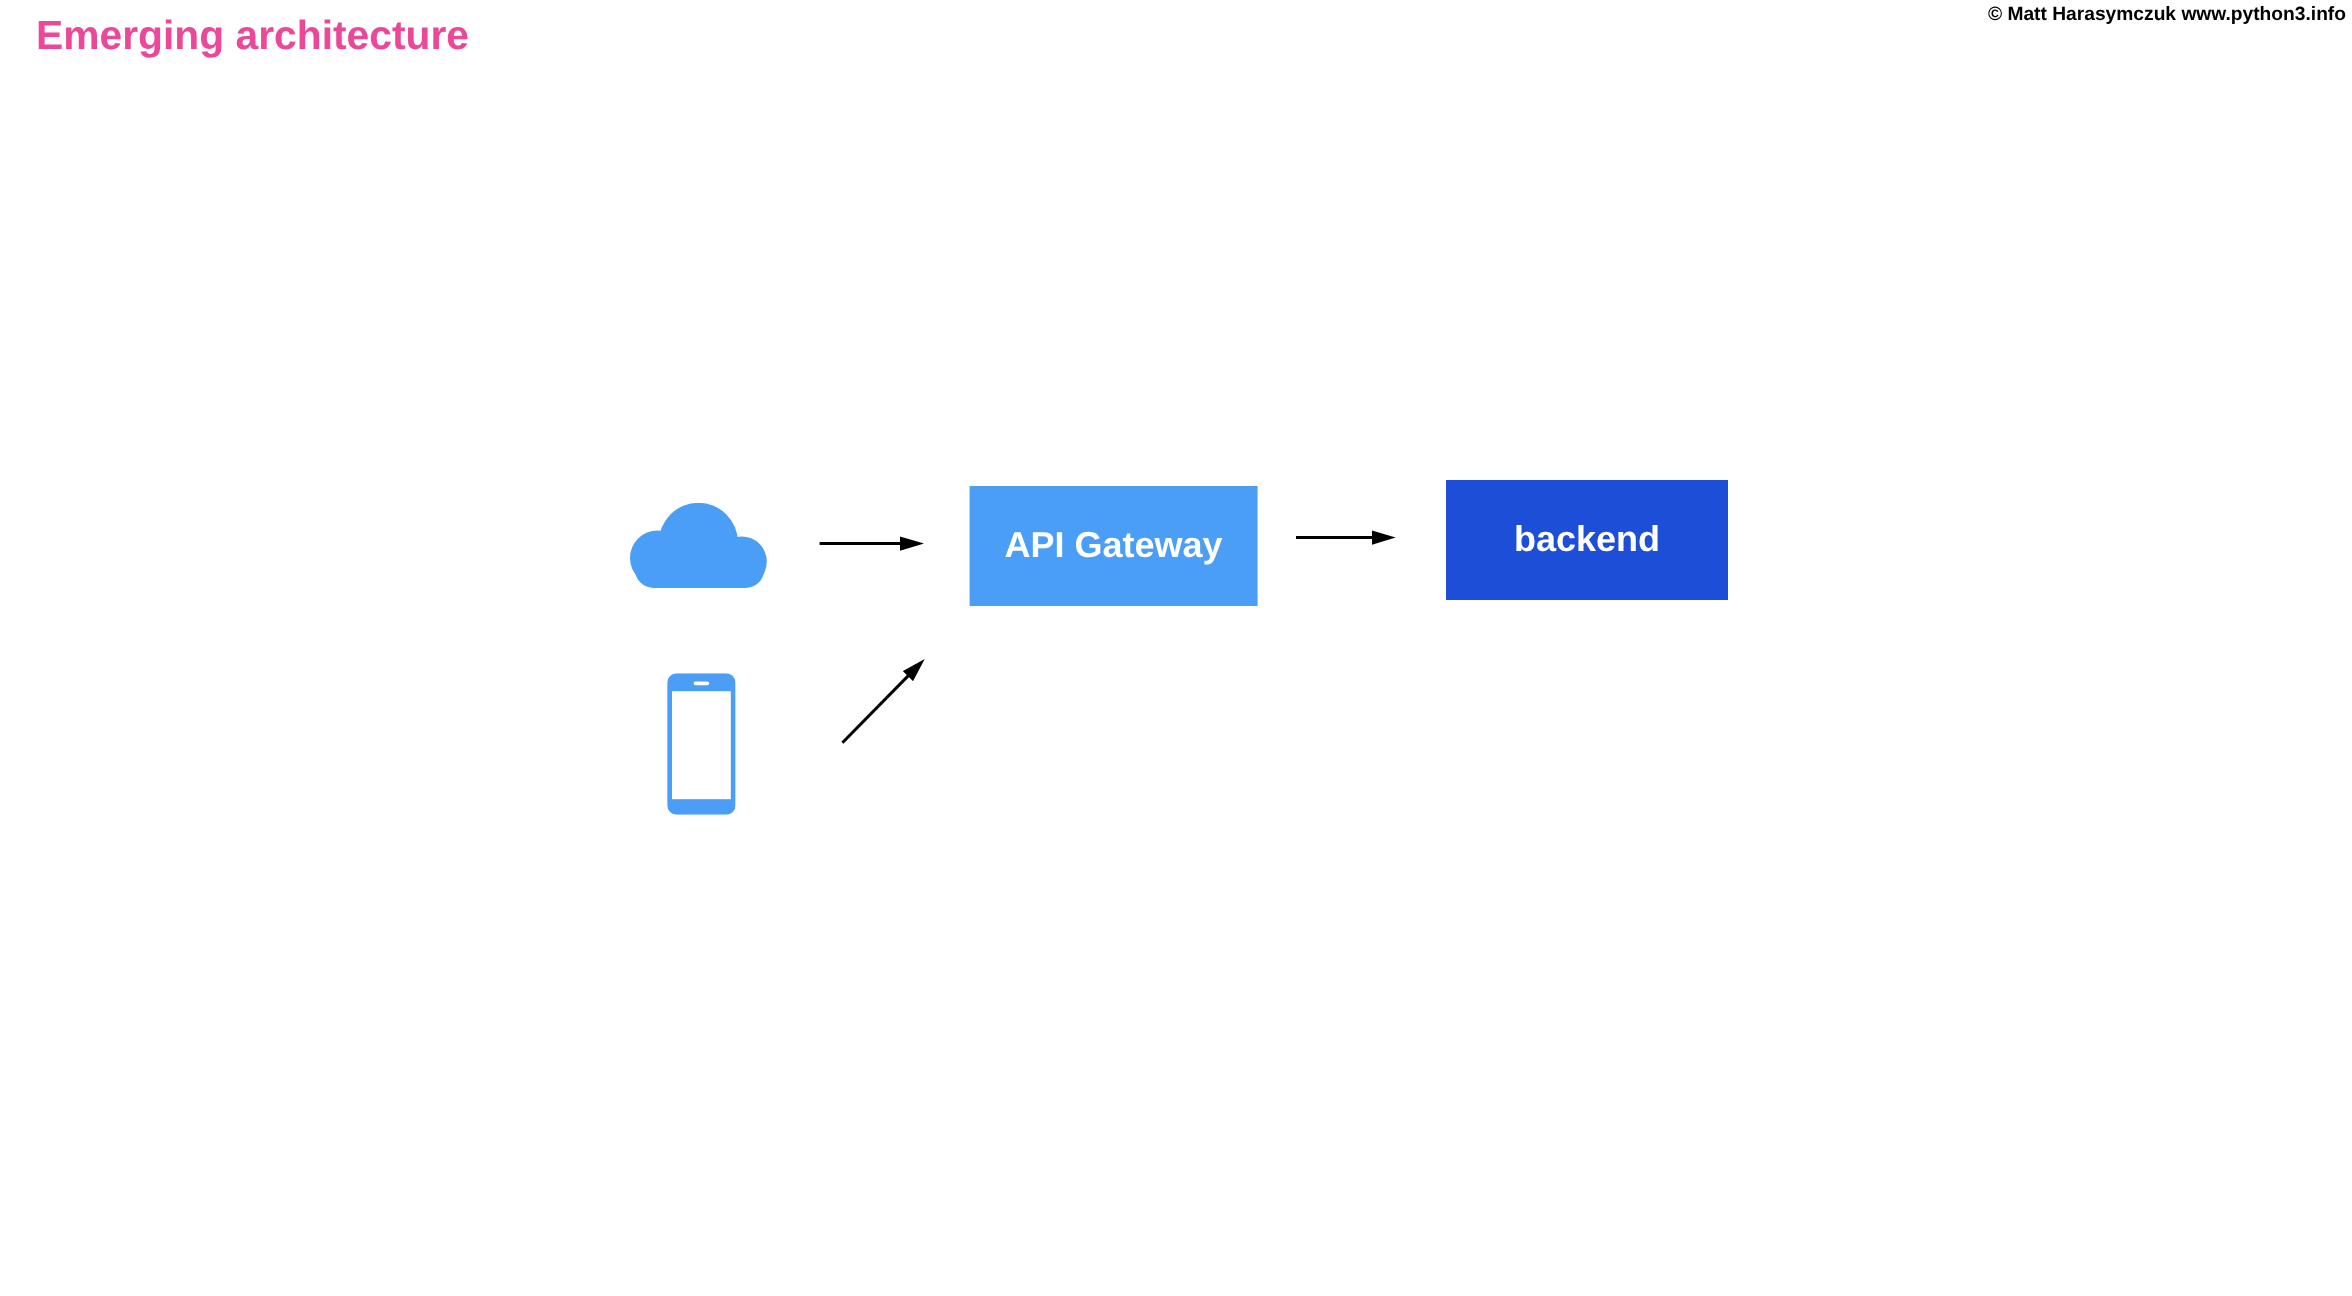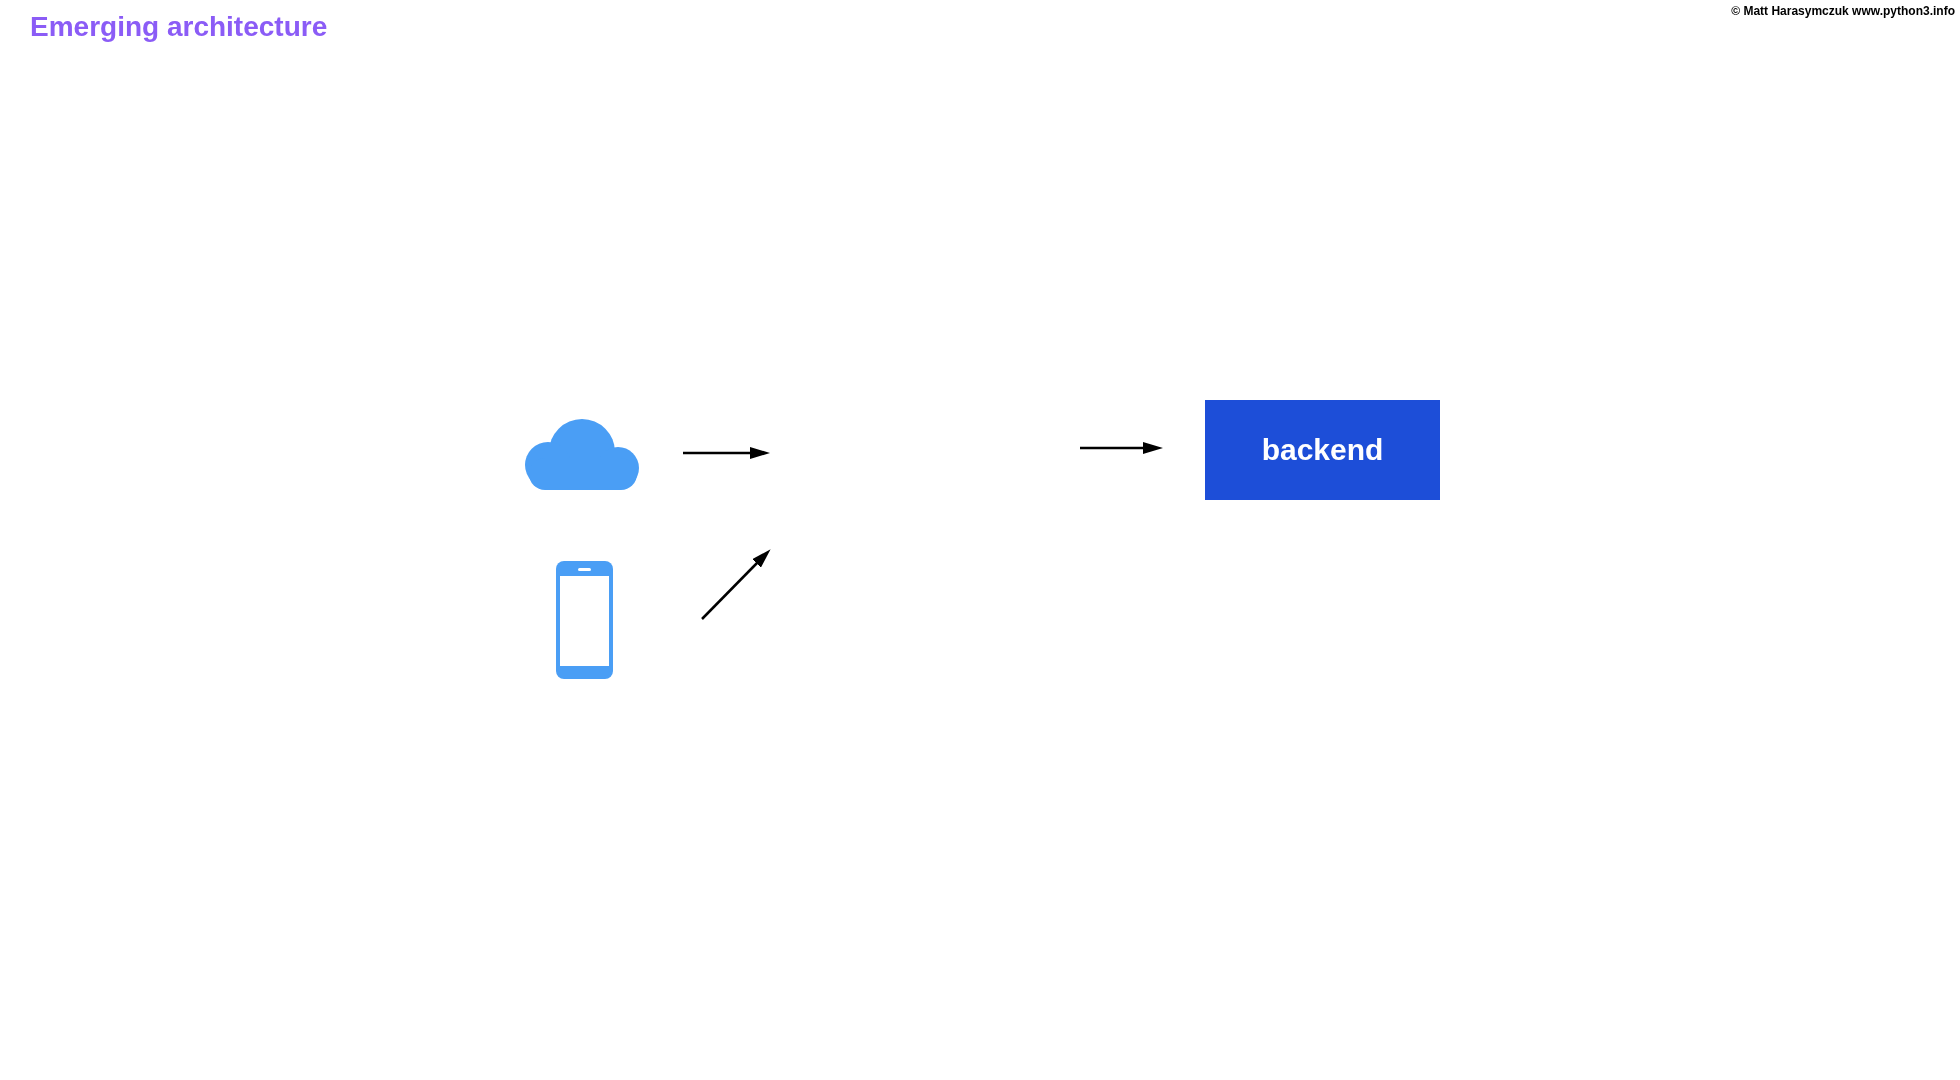--- a/index.html
+++ b/index.html
@@ -12,31 +12,31 @@
     position: relative;
     width: 1960px;
     height: 1080px;
     background: #ffffff;
     overflow: hidden;
   }
   .page-title {
     position: absolute;
     left: 30px;
     top: 10px;
-    font-size: 28px;
+    font-size: 34px;
     font-weight: bold;
-    color: #8b5cf6;
+    color: #ec4899;
     line-height: 1.2;
     white-space: nowrap;
   }
   .copyright {
     position: absolute;
     right: 5px;
     top: 4px;
-    font-size: 12px;
+    font-size: 16px;
     font-weight: bold;
     color: #000000;
     white-space: nowrap;
   }
   .node-box {
     position: absolute;
     display: flex;
     align-items: center;
     justify-content: center;
     color: #ffffff;
@@ -98,20 +98,23 @@
   </div>
 
   <div class="icon-wrap phone">
     <svg width="57" height="118" viewBox="0 0 57 118">
       <rect x="0" y="0" width="57" height="118" rx="8" fill="#4a9ef5"></rect>
       <rect x="4" y="15" width="49" height="90" fill="#ffffff"></rect>
       <rect x="22" y="7" width="13" height="3" rx="1.5" fill="#ffffff"></rect>
     </svg>
   </div>
 
+  <div class="node-box api-gateway" style="background: rgb(74, 158, 245);">
+    <span>API Gateway</span>
+  </div>
 
   <div class="node-box backend" style="background: #1d4ed8;">
     <span>backend</span>
   </div>
 
   <svg class="arrows-overlay" viewBox="0 0 1960 1080">
     <defs>
       <marker id="arrowhead" markerUnits="userSpaceOnUse" markerWidth="20" markerHeight="12" viewBox="0 0 20 12" refX="2" refY="6" orient="auto">
         <path d="M0,0 L20,6 L0,12 Z" fill="#000000"></path>
       </marker>

